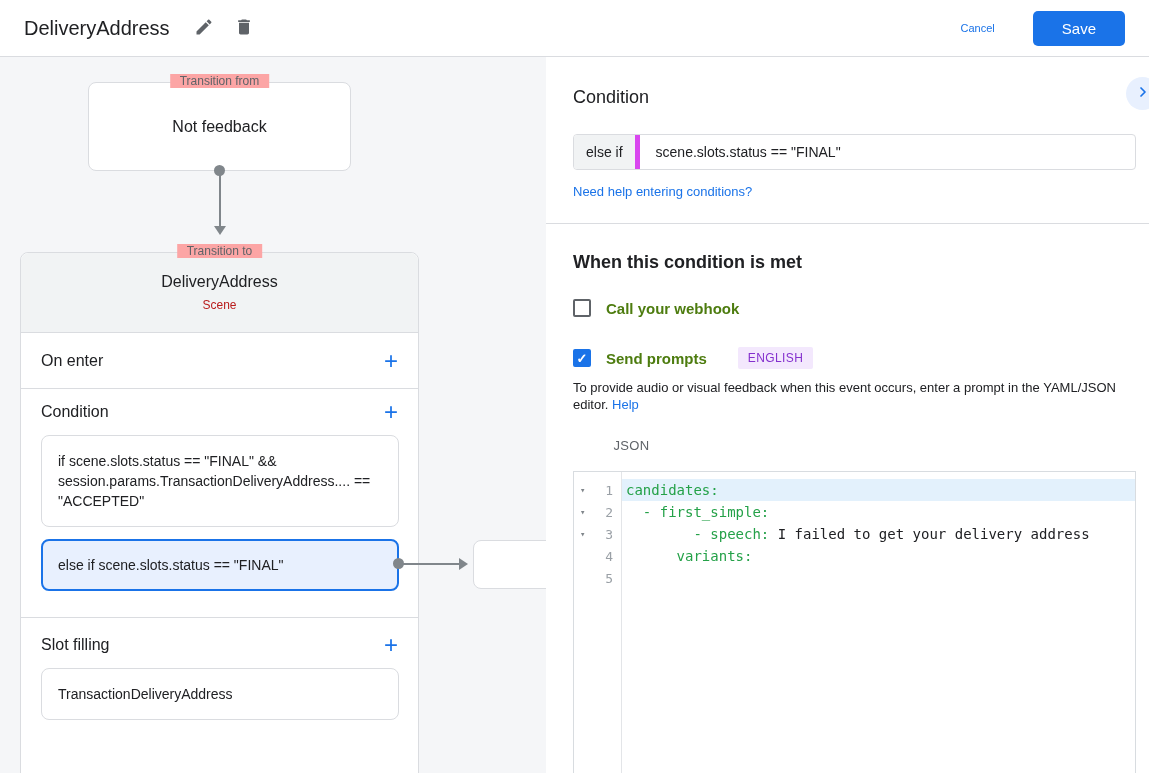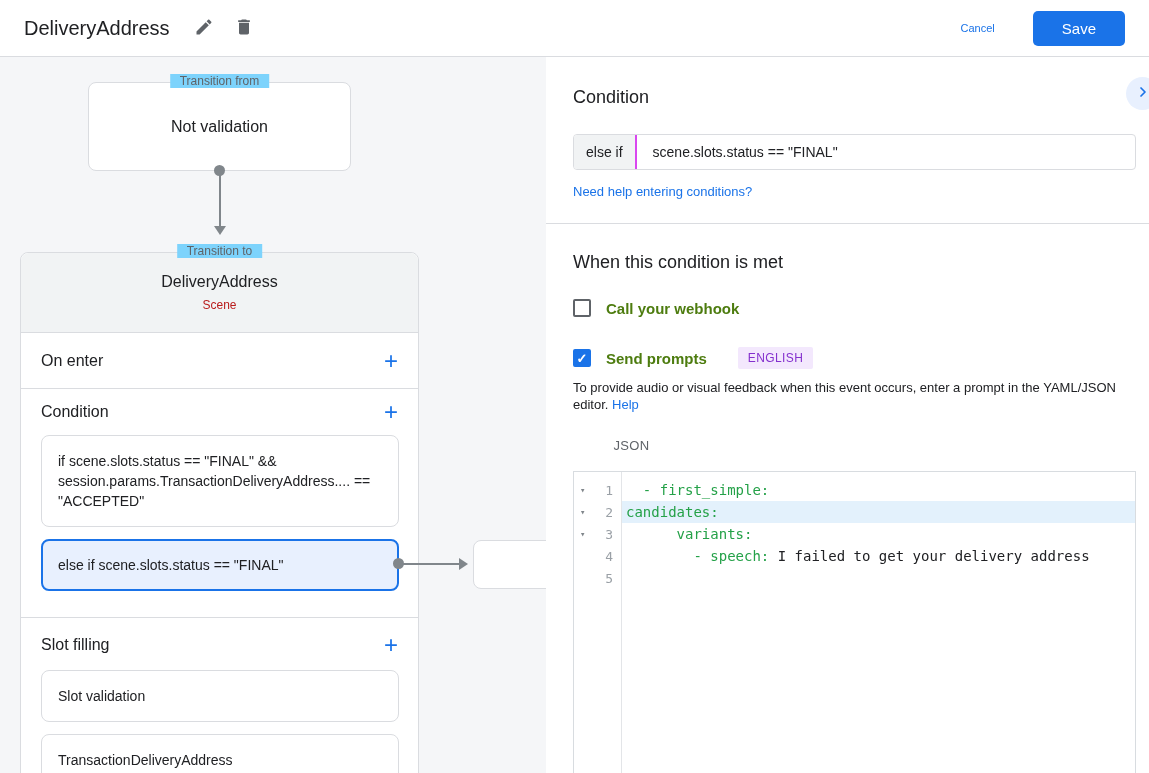--- a/index.html
+++ b/index.html
@@ -12,21 +12,21 @@
   .icon-btn { width:24px; height:24px; display:flex; align-items:center; justify-content:center; margin-right:16px; cursor:pointer; background:none; border:none; }
   .spacer { flex:1; }
   .btn-text { color:#1a73e8; font-size:11px; font-weight:500; background:none; border:none; margin-right:38px; cursor:pointer; }
   .btn-primary { background:#1a73e8; color:#fff; font-size:15px; font-weight:500; border:none; border-radius:5px; padding:9px 29px; cursor:pointer; }
 
   
   .body { display:flex; height:716px; }
 
   
   .canvas { width:546px; background:#f5f6f8; position:relative; overflow:hidden; flex:none; }
-  .flabel { position:absolute; top:-9px; left:50%; transform:translateX(-50%); background:#7dd3fc; padding:0 10px; font-size:12px; color:#5f6368; white-space:nowrap; z-index:2; }
+  .flabel { position:absolute; top:-9px; left:50%; transform:translateX(-50%); background:#fca5a5; padding:0 10px; font-size:12px; color:#5f6368; white-space:nowrap; z-index:2; }
   .tfrom { position:absolute; left:88px; top:25px; width:263px; height:89px; background:#fff; border:1px solid #dadce0; border-radius:8px; display:flex; align-items:center; justify-content:center; font-size:16px; color:#202124; }
   .dot { position:absolute; width:11px; height:11px; border-radius:50%; background:#80868b; z-index:3; }
   .vline { position:absolute; width:2px; background:#80868b; z-index:3; }
   .hline { position:absolute; height:2px; background:#80868b; z-index:3; }
   .arr-down { position:absolute; width:0; height:0; border-left:6px solid transparent; border-right:6px solid transparent; border-top:9px solid #80868b; z-index:3; }
   .arr-right { position:absolute; width:0; height:0; border-top:6px solid transparent; border-bottom:6px solid transparent; border-left:9px solid #80868b; z-index:3; }
 
   .scene-card { position:absolute; left:20px; top:195px; width:399px; bottom:-20px; background:#fff; border:1px solid #dadce0; border-radius:8px 8px 0 0; }
   .scene-head { height:80px; background:#f1f3f4; border-bottom:1px solid #dadce0; border-radius:8px 8px 0 0; text-align:center; padding-top:20px; }
   .scene-name { font-size:16px; color:#202124; margin-bottom:7px; }
@@ -39,26 +39,26 @@
   .node-box { margin:0 19px 12px 20px; background:#fff; border:1px solid #dadce0; border-radius:8px; padding:15px 16px; font-size:14px; line-height:20px; color:#202124; cursor:pointer; }
   .node-box.selected { background:#e8f0fe; border:2px solid #1a73e8; padding:14px 15px; }
   .stub { position:absolute; left:473px; top:483px; width:90px; height:49px; background:#fff; border:1px solid #dadce0; border-radius:8px; z-index:2; }
 
   
   .panel { flex:1; background:#fff; position:relative; overflow:hidden; padding:0 13px 0 27px; }
   .chev-btn { position:absolute; top:20px; right:-10px; width:33px; height:33px; border-radius:50%; background:#e8f0fe; display:flex; align-items:center; justify-content:center; border:none; cursor:pointer; z-index:5; }
   .panel-h { font-size:18px; font-weight:400; color:#202124; }
   .h-cond { margin-top:30px; }
   .cond-row { margin-top:26px; height:36px; display:flex; border:1px solid #dadce0; border-radius:4px; overflow:hidden; }
-  .cond-prefix { background:#f1f3f4; border-right:2px solid #d946ef; display:flex; align-items:center; padding:9px 12px; font-size:14px; color:#202124; flex:none; }
+  .cond-prefix { background:#f1f3f4; border-right:5px solid #d946ef; display:flex; align-items:center; padding:9px 12px; font-size:14px; color:#202124; flex:none; }
   .cond-expr { display:flex; align-items:center; padding:0 16px; font-size:14px; color:#202124; flex:1; }
   .link { color:#1a73e8; font-size:13px; text-decoration:none; cursor:pointer; }
   .help-link { display:inline-block; margin-top:14px; }
   .divider { margin:23px -13px 0 -27px; border-top:1px solid #dadce0; }
-  .h-when { margin-top:28px; }
+  .h-when { margin-top:28px;font-weight:bold; }
   .check-row { display:flex; align-items:center; gap:15px; }
   .cr-webhook { margin-top:26px; }
   .cr-prompts { margin-top:30px; }
   .checkbox { width:18px; height:18px; border:2px solid #5f6368; border-radius:2px; background:#fff; flex:none; cursor:pointer; }
   .checkbox.checked { background:#1a73e8; border-color:#1a73e8; color:#fff; display:flex; align-items:center; justify-content:center; font-size:13px; font-weight:700; }
   .check-label { font-size:15px; font-weight:600; color:#4d7c0f; }
   .badge { margin-left:16px; background:#f3e8fd; color:#8430ce; font-size:12px; font-weight:500; letter-spacing:.4px; padding:4px 10px; border-radius:2px; }
   .desc { margin-top:10px; font-size:13px; line-height:17px; color:#202124; max-width:558px; }
   .tabs { margin-top:17px; display:flex; }
   .tab { width:117px; height:31px; display:flex; align-items:center; justify-content:center; font-size:13px; font-weight:500; letter-spacing:.3px; color:#5f6368; cursor:pointer; border:none; background:none; }
@@ -100,21 +100,21 @@
     <button class="btn-text">Cancel</button>
     <button class="btn-primary">Save</button>
   </header>
 
   <div class="body">
 
     <div class="canvas">
 
       <div class="tfrom">
         <span class="flabel">Transition from</span>
-        <span>Not validation</span>
+        <span>Not feedback</span>
       </div>
 
       <span class="dot" style="left:214px; top:108px;"></span>
       <span class="vline" style="left:219px; top:113px; height:56px;"></span>
       <span class="arr-down" style="left:214px; top:169px;"></span>
 
       <div class="scene-card">
         <span class="flabel">Transition to</span>
         <div class="scene-head">
           <div class="scene-name">DeliveryAddress</div>
@@ -133,21 +133,20 @@
           </div>
           <div class="node-box">if scene.slots.status == "FINAL" &amp;&amp; session.params.TransactionDeliveryAddress.... == "ACCEPTED"</div>
           <div class="node-box selected">else if scene.slots.status == "FINAL"</div>
         </div>
 
         <div class="sect" style="border-bottom:none;">
           <div class="sect-head" style="margin-top:4px;">
             <span>Slot filling</span>
             <button class="plus">+</button>
           </div>
-          <div class="node-box" style="margin-top:2px;">Slot validation</div>
           <div class="node-box">TransactionDeliveryAddress</div>
         </div>
       </div>
 
       <span class="dot" style="left:393px; top:501px;"></span>
       <span class="hline" style="left:401px; top:506px; width:60px;"></span>
       <span class="arr-right" style="left:459px; top:501px;"></span>
       <div class="stub"></div>
     </div>
 
@@ -209,23 +208,23 @@
           <div class="g-row">
             <span class="fold"></span>
             <span class="g-num">4</span>
           </div>
           <div class="g-row">
             <span class="fold"></span>
             <span class="g-num">5</span>
           </div>
         </div>
         <div class="code">
+          <div class="code-line hl"><span class="k">candidates:</span></div>
           <div class="code-line"><span class="k">  - first_simple:</span></div>
-          <div class="code-line hl"><span class="k">candidates:</span></div>
+          <div class="code-line"><span class="k">        - speech:</span><span class="v"> I failed to get your delivery address</span></div>
           <div class="code-line"><span class="k">      variants:</span></div>
-          <div class="code-line"><span class="k">        - speech:</span><span class="v"> I failed to get your delivery address</span></div>
           <div class="code-line"><span class="v"></span></div>
         </div>
       </div>
     </div>
 
   </div>
 </div>
 
 </body></html>

